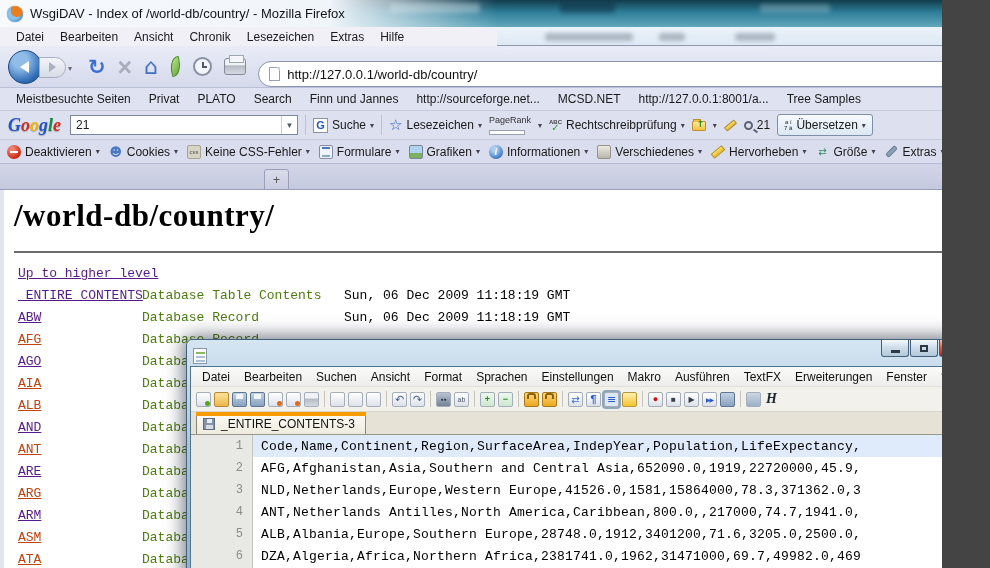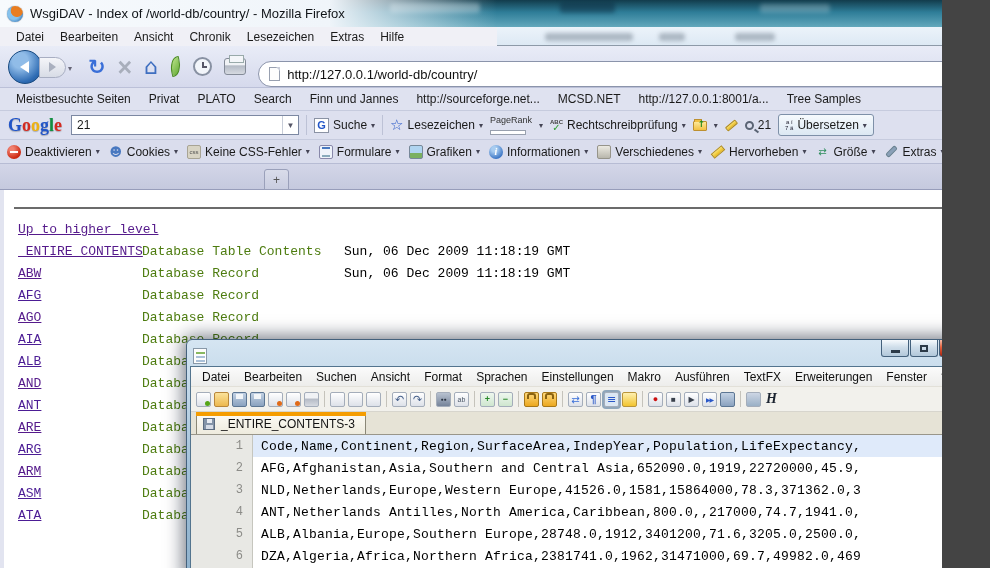--- a/index.html
+++ b/index.html
@@ -58,21 +58,21 @@
       border-left:4px solid transparent; border-top:4px solid #c8cdda; }
   .icon-folder { width:14px; height:10px; background:linear-gradient(#fde89a,#f2c143); border:1px solid #bd9030; border-radius:1px; position:relative; flex:none; margin-top:2px; }
   .icon-folder::before { content:""; position:absolute; left:0; top:-3px; width:6px; height:2px; background:#f2c143; border:1px solid #bd9030; border-bottom:none; }
 
   .ff-bookmarks { position:absolute; left:0; top:88px; width:990px; height:23px; z-index:1;
       background:#dfe2f0; border-bottom:1px solid #c6cbde; display:flex; align-items:center; gap:7px; padding-left:8px; font-size:12px; color:#1a1a1a; }
   .bm { display:flex; align-items:center; gap:5px; padding:0 3px; }
 
   .ff-google { position:absolute; left:0; top:111px; width:990px; height:29px; z-index:1;
       background:#dde0ef; border-bottom:1px solid #c6cbde; display:flex; align-items:center; gap:7px; padding-left:6px; font-size:12px; color:#1a1a1a; }
-  .g-logo { font-family:"Liberation Serif",serif; font-weight:bold; font-size:18px; letter-spacing:0; padding:0 2px; text-shadow:0 1px 1px rgba(0,0,0,.25); }
+  .g-logo { font-family:"Liberation Serif",serif; font-weight:bold; font-size:18px; letter-spacing:0; padding:0 2px; text-shadow:0 1px 1px rgba(0,0,0,.25);font-style:italic; }
   .g-input { width:228px; height:20px; background:#fff; border:1px solid #7c88a2; display:flex; align-items:center; font-size:12px; }
   .g-input .val { flex:1; padding-left:5px; }
   .g-input .dd { width:16px; height:100%; border-left:1px solid #c8cdd8; display:flex; align-items:center; justify-content:center; font-size:8px; color:#556; }
   .vsep { width:1px; height:20px; background:#bdc2d6; }
   .g-item { display:flex; align-items:center; gap:4px; }
   .caret { font-size:8px; color:#445; }
   .g-gicon { width:15px; height:15px; background:#fff; border:1px solid #8a92a4; color:#2255c8; font-weight:bold; font-size:11px; display:flex; align-items:center; justify-content:center; }
   .g-star { color:#2858c8; font-family:"DejaVu Sans",sans-serif; font-size:15px; line-height:14px; }
   .pagerank { display:flex; flex-direction:column; align-items:flex-start; line-height:9px; }
   .pagerank .prt { font-size:9px; color:#333; }
@@ -118,21 +118,21 @@
   .ff-newtab { position:absolute; left:264px; top:5px; width:25px; height:21px;
       background:linear-gradient(#d9dcea,#c9cde0); border:1px solid #9aa0ba; border-radius:3px 3px 0 0;
       display:flex; align-items:center; justify-content:center; font-size:12px; color:#555; }
 
   
   .ff-content { position:absolute; left:0; top:190px; width:990px; height:378px; z-index:1;
       background:#fff; border-left:4px solid #e2e4f0; border-right:4px solid #e2e4f0; padding-left:10px; }
   .ff-content h1 { font-family:"Liberation Serif",serif; font-size:31px; font-weight:bold; color:#000; margin-top:8px; letter-spacing:.5px; }
   .rule { height:2px; background:#6b6b6b; margin-top:17px; margin-right:2px; }
   .listing { font-family:"Liberation Mono","DejaVu Sans Mono",monospace; font-size:13px; margin-top:13px; position:relative; }
-  .listing a { text-decoration:underline; color:#4c1d95; cursor:pointer; }
+  .listing a { text-decoration:underline; color:#c2410c; cursor:pointer; }
   .listing a.visited { color:#551A8B; }
   .uplink { display:inline-block; margin-left:4px; }
   .rows { margin-top:7px; }
   .lrow { position:relative; height:22px; }
   .lrow .c1 { position:absolute; left:4px; white-space:pre; }
   .lrow .c2 { position:absolute; left:128px; white-space:pre; color:#4d7c0f;font-family:Liberation Mono, monospace; }
   .lrow .c3 { position:absolute; left:330px; white-space:pre; color:#000; }
 
   
   .npp { position:absolute; left:186px; top:339px; width:802px; height:240px; z-index:5;
@@ -432,20 +432,21 @@
 
       </span>
     </div>
   <style></style>
 
   <div class="ff-tabs" data-name="firefox-tabbar">
     <span class="ff-newtab" data-name="new-tab-button">+</span>
   </div>
 
   <div class="ff-content" data-name="page-content">
+    <h1 data-name="page-title">/world-db/country/</h1>
     <div class="rule" data-name="horizontal-rule"></div>
     <div class="listing" data-name="directory-listing">
       <a class="uplink visited" data-name="up-to-higher-level-link">Up to higher level</a>
       <div class="rows" data-name="listing-rows">
 
           <div class="lrow" data-name="listing-row">
             <a class="c1 visited" data-name="entry-link">_ENTIRE_CONTENTS</a>
             <span class="c2" data-name="entry-type">Database Table Contents</span>
             <span class="c3" data-name="entry-date">Sun, 06 Dec 2009 11:18:19 GMT</span>
           </div>

